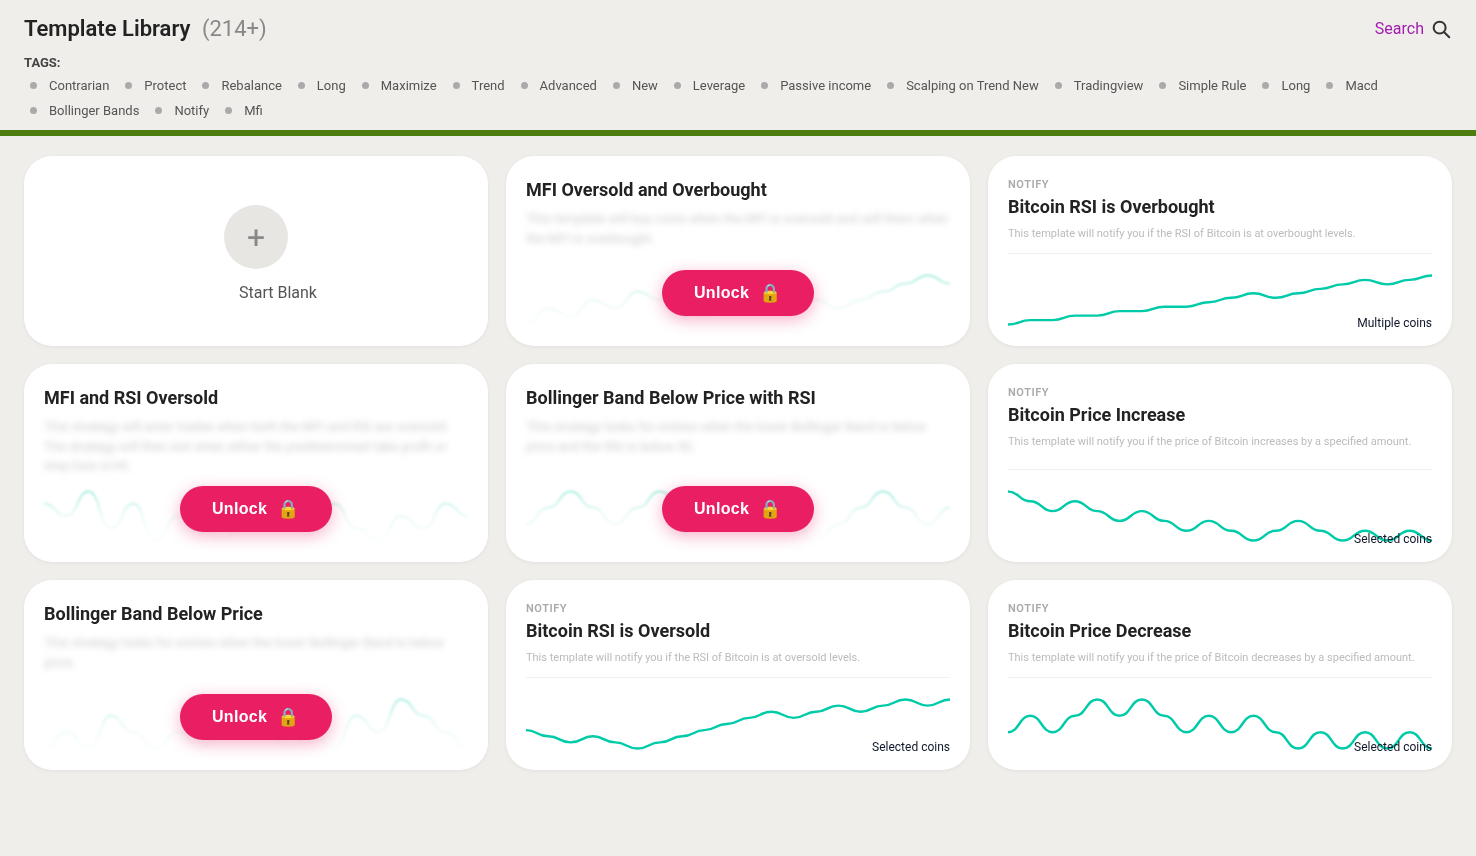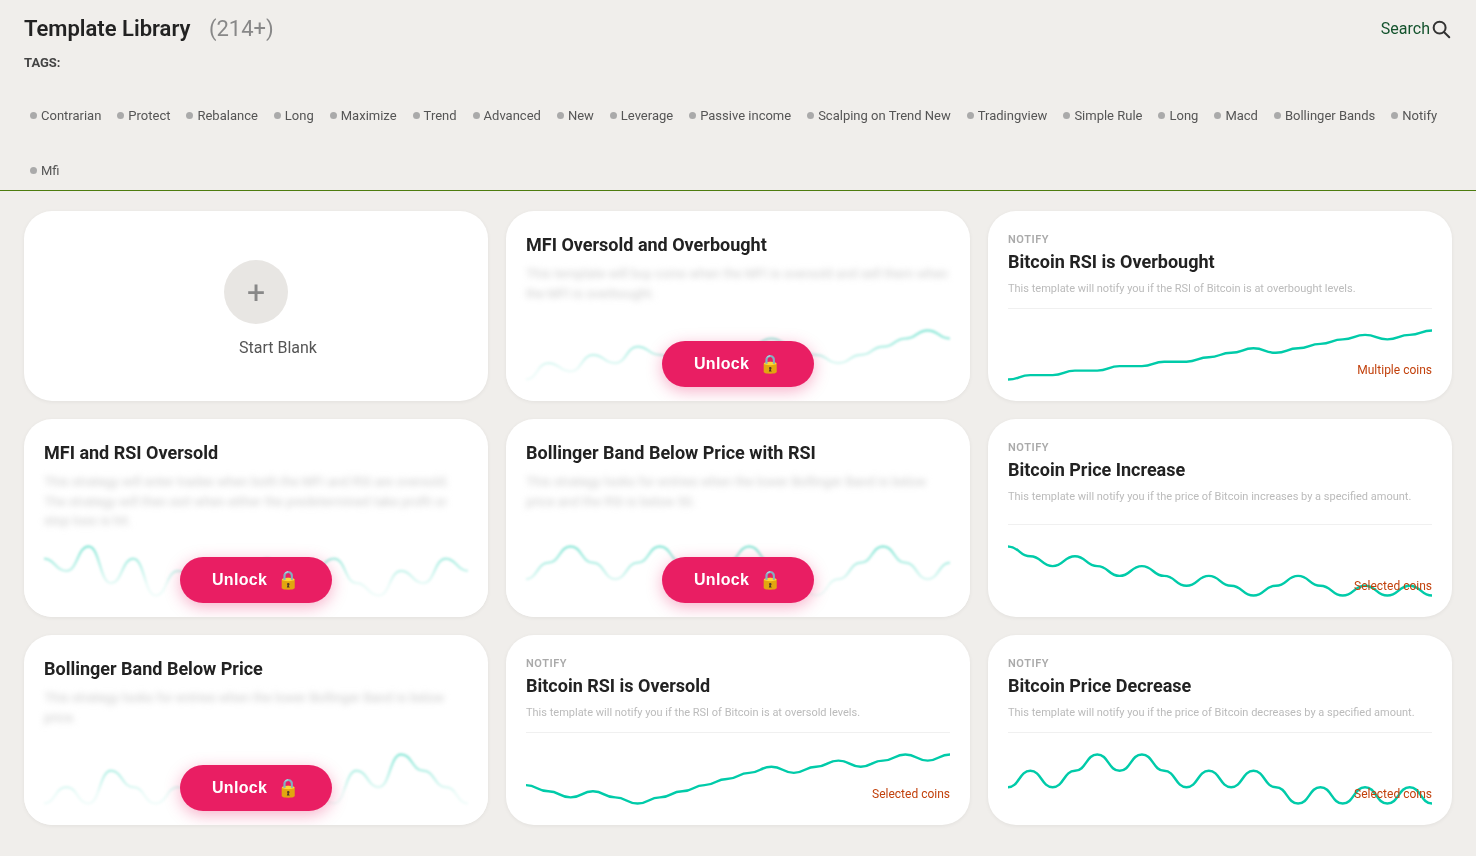--- a/index.html
+++ b/index.html
@@ -19,55 +19,55 @@
       background: #f0eeeb;
     }
     .header-title {
       font-size: 22px;
       font-weight: 600;
       color: #222;
     }
     .header-search {
       display: flex;
       align-items: center;
-      color: #14532d;
+      gap: 6px;
+      color: #a21caf;
       font-size: 16px;
       cursor: pointer;
     }
     .search-icon-svg {
       width: 22px; height: 22px;
     }
 
     
     .tags-section {
       padding: 6px 24px 10px 24px;
-      border-bottom: 1px solid #4d7c0f;
+      border-bottom: 6px solid #4d7c0f;
     }
     .tags-label {
       font-size: 13px;
       font-weight: 700;
       color: #444;
       margin-bottom: 6px;
     }
     .tags-row {
       display: flex;
       flex-wrap: wrap;
       gap: 6px 4px;
     }
     .tag {
       display: flex;
       align-items: center;
-      gap: 4px;
+      gap: 12px;
       font-size: 13px;
       color: #555;
       cursor: pointer;
       padding: 2px 6px;
       border-radius: 12px;
       transition: background 0.15s;
-      margin-top: 30px;
     }
     .tag-dot {
       width: 7px; height: 7px;
       background: #aaa;
       border-radius: 50%;
       flex-shrink: 0;
     }
 
     
     .grid {
@@ -148,29 +148,29 @@
       height: 60px;
       margin-top: 10px;
     }
     .card-chart-area svg {
       width: 100%;
       height: 100%;
     }
     .card-coins-label {
       position: absolute;
       right: 0;
-      bottom: 8px;
+      bottom: 0;
       font-size: 12px;
-      color: #c2410c;
+      color: #0f172a;
     }
 
     
     .unlock-overlay {
       position: absolute;
-      bottom: 0; left: 0; right: 0;
+      bottom: 16px; left: 0; right: 0;
       height: 80px;
       display: flex;
       align-items: flex-end;
       justify-content: center;
       padding-bottom: 14px;
       background: linear-gradient(to bottom, rgba(255,255,255,0) 0%, rgba(255,255,255,0.85) 60%, rgba(255,255,255,1) 100%);
     }
     .unlock-btn {
       background: #e91e63;
       color: #fff;
@@ -202,21 +202,21 @@
       border-top: 1px solid #f0f0f0;
       margin: 10px 0 6px 0;
     }
   </style>
 </head>
 <body>
 
 <div class="header">
   <div class="header-title">
     <span>Template Library</span>
-    <span style="font-weight:400;color:#888;margin-left:13px;">(214+)</span>
+    <span style="font-weight:400;color:#888;margin-left:6px;">(214+)</span>
   </div>
   <div class="header-search">
     <span>Search</span>
     <svg class="search-icon-svg" viewBox="0 0 24 24" fill="none" stroke="#333" stroke-width="2.2" stroke-linecap="round" stroke-linejoin="round">
       <circle cx="10.5" cy="10.5" r="6.5"></circle>
       <line x1="15.5" y1="15.5" x2="21" y2="21"></line>
     </svg>
   </div>
 </div>
 

